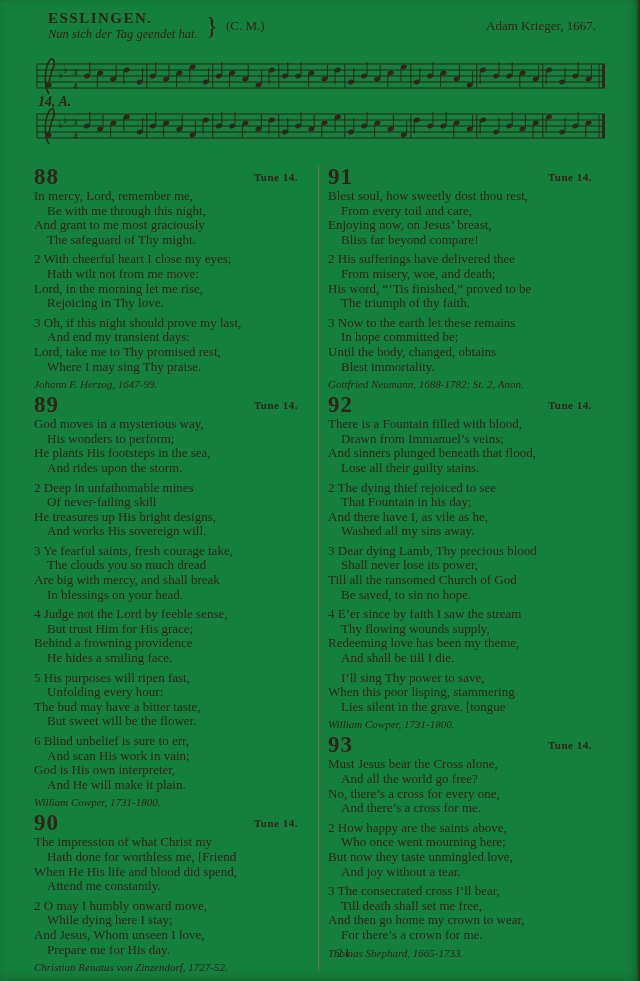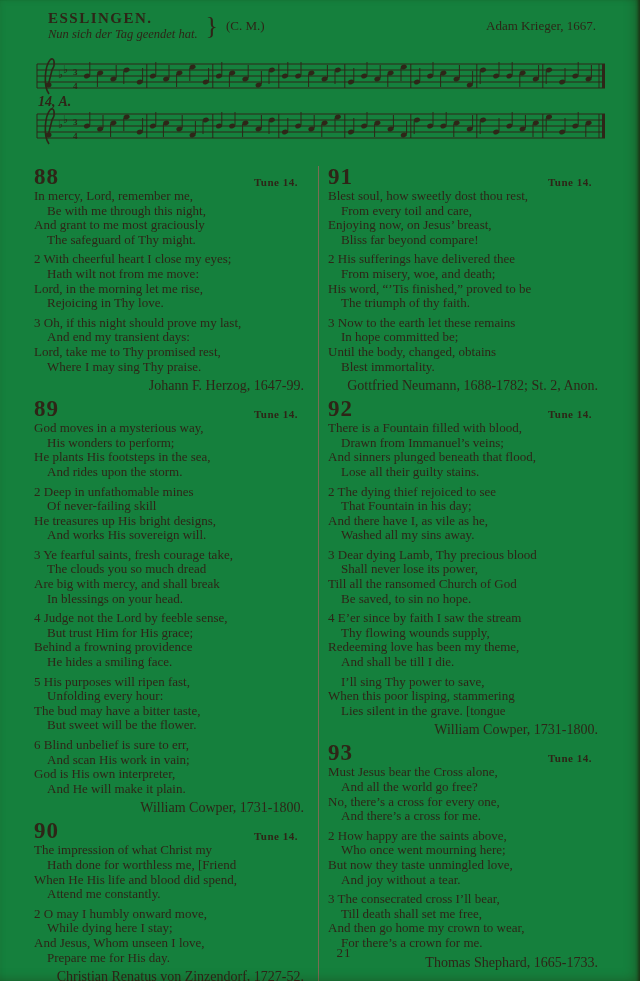--- a/index.html
+++ b/index.html
@@ -28,27 +28,27 @@
   .music{position:relative;margin:8px 30px 2px 34px;}
   .music svg{display:block;}
   .music svg text{stroke:none;}
   .sig{font-family:"DejaVu Sans",sans-serif;font-size:11px;fill:#2e2618;}
   .ts{font-family:"Liberation Serif",serif;font-size:9px;font-weight:bold;fill:#2e2618;}
   .staff-label{position:absolute;left:4px;top:44px;font-weight:bold;font-style:italic;font-size:14px;text-align:center;}
   
   .columns{display:flex;padding:8px 26px 0 34px;}
   .col{width:276px;}
   .divider{width:1px;background:#7a6c52;margin:2px 9px 4px 8px;align-self:stretch;}
-  .hymn-head{display:flex;align-items:flex-end;justify-content:space-between;margin:1px 0 1px;}
+  .hymn-head{display:flex;align-items:center;justify-content:space-between;margin:1px 0 1px;}
   .hymn-number{font-size:23px;font-weight:bold;letter-spacing:1px;line-height:1;}
   .tune-ref{font-size:11px;font-weight:bold;letter-spacing:.5px;padding-right:12px;}
   .stanza{margin:0 0 5px;}
   .line{font-size:13px;line-height:14.6px;white-space:nowrap;}
   .line.indent{padding-left:13px;}
-  .attribution{font-size:14px;text-align:right;padding-right:6px;margin:-1px 0 3px;}
+  .attribution{font-size:11px;padding-right:6px;margin:-1px 0 3px;font-style:italic;}
   
   .page-footer{position:absolute;bottom:20px;left:0;right:0;text-align:center;}
   .page-number{font-size:13px;letter-spacing:1px;margin-left:48px;}
 </style>
 </head>
 <body>
 
 <div class="page">
 
   <header class="page-header">

